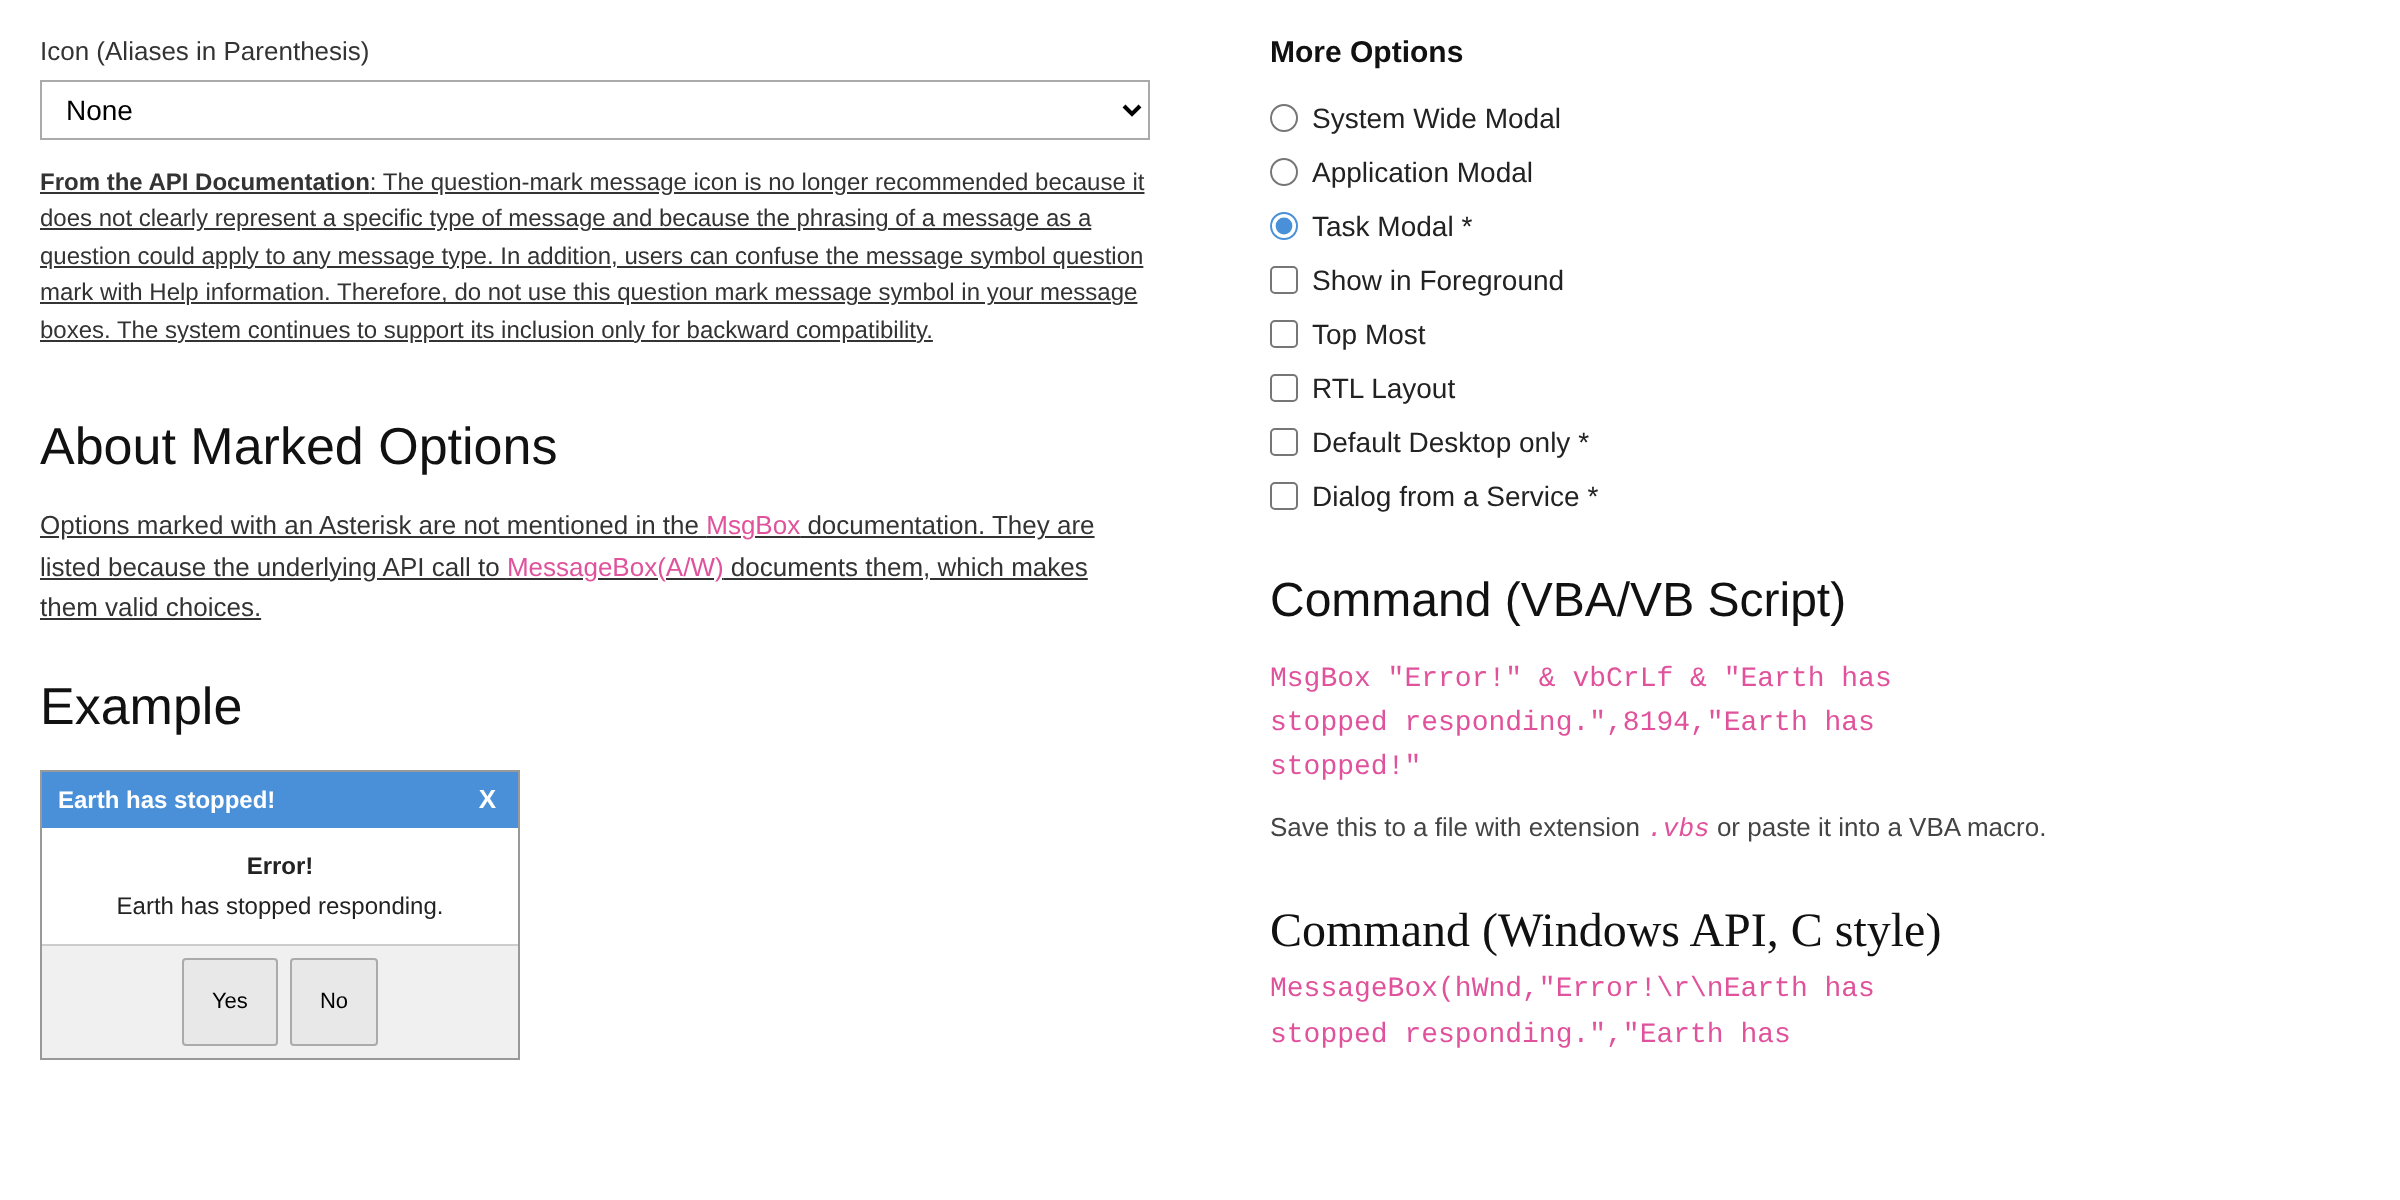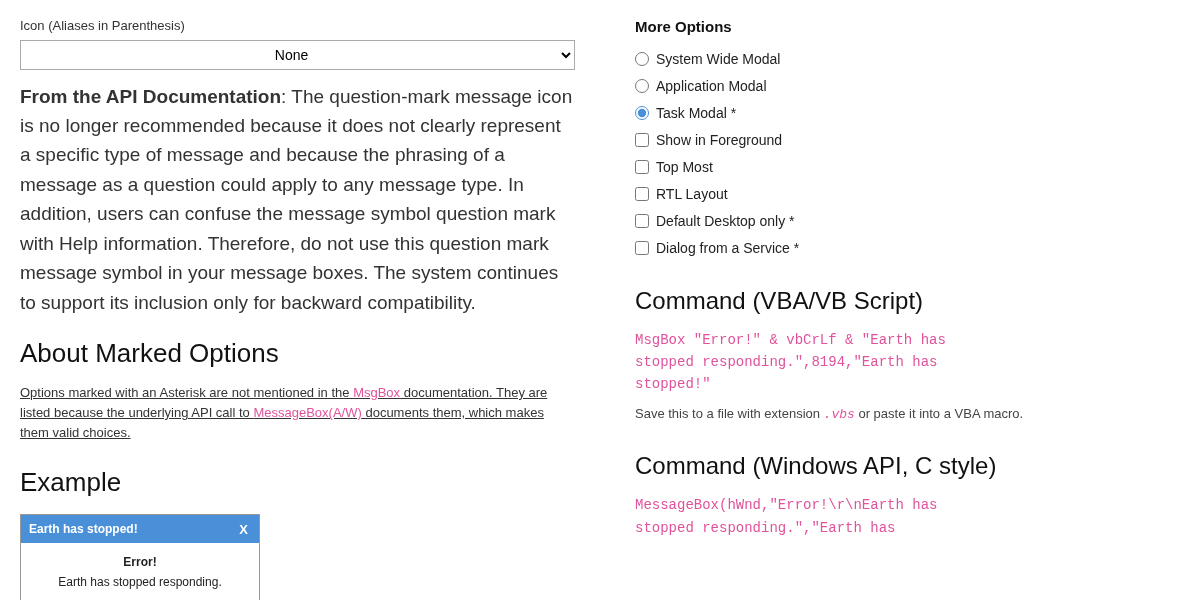--- a/index.html
+++ b/index.html
@@ -33,27 +33,27 @@
       margin-bottom: 4px;
     }
     .icon-select {
       width: 100%;
       padding: 5px 8px;
       font-size: 14px;
       border: 1px solid #aaa;
       background: #fff;
       appearance: auto;
       margin-bottom: 12px;
-      text-align: center;
     }
     .api-note {
-      font-size: 19px;
+      font-size: 12px;
       color: #333;
       line-height: 1.55;
-      margin-bottom: 17px;
+      margin-bottom: 30px;
+      text-decoration: underline;
     }
     .api-note strong {
       font-weight: bold;
     }
 
     .section-heading {
       font-size: 26px;
       font-weight: normal;
       color: #111;
       margin-bottom: 10px;
@@ -180,21 +180,21 @@
     }
     .save-note .vbs {
       color: #e0529c;
       font-family: 'Courier New', Courier, monospace;
       font-style: italic;
     }
     .cmd-heading-2 {
       font-size: 24px;
       font-weight: normal;
       color: #111;
-      margin-bottom: 10px;
+      font-family: Liberation Serif, serif;
     }
     .code-block-2 {
       font-family: 'Courier New', Courier, monospace;
       color: #e0529c;
       font-size: 14px;
       line-height: 1.6;
     }
   </style>
 </head>
 <body>

